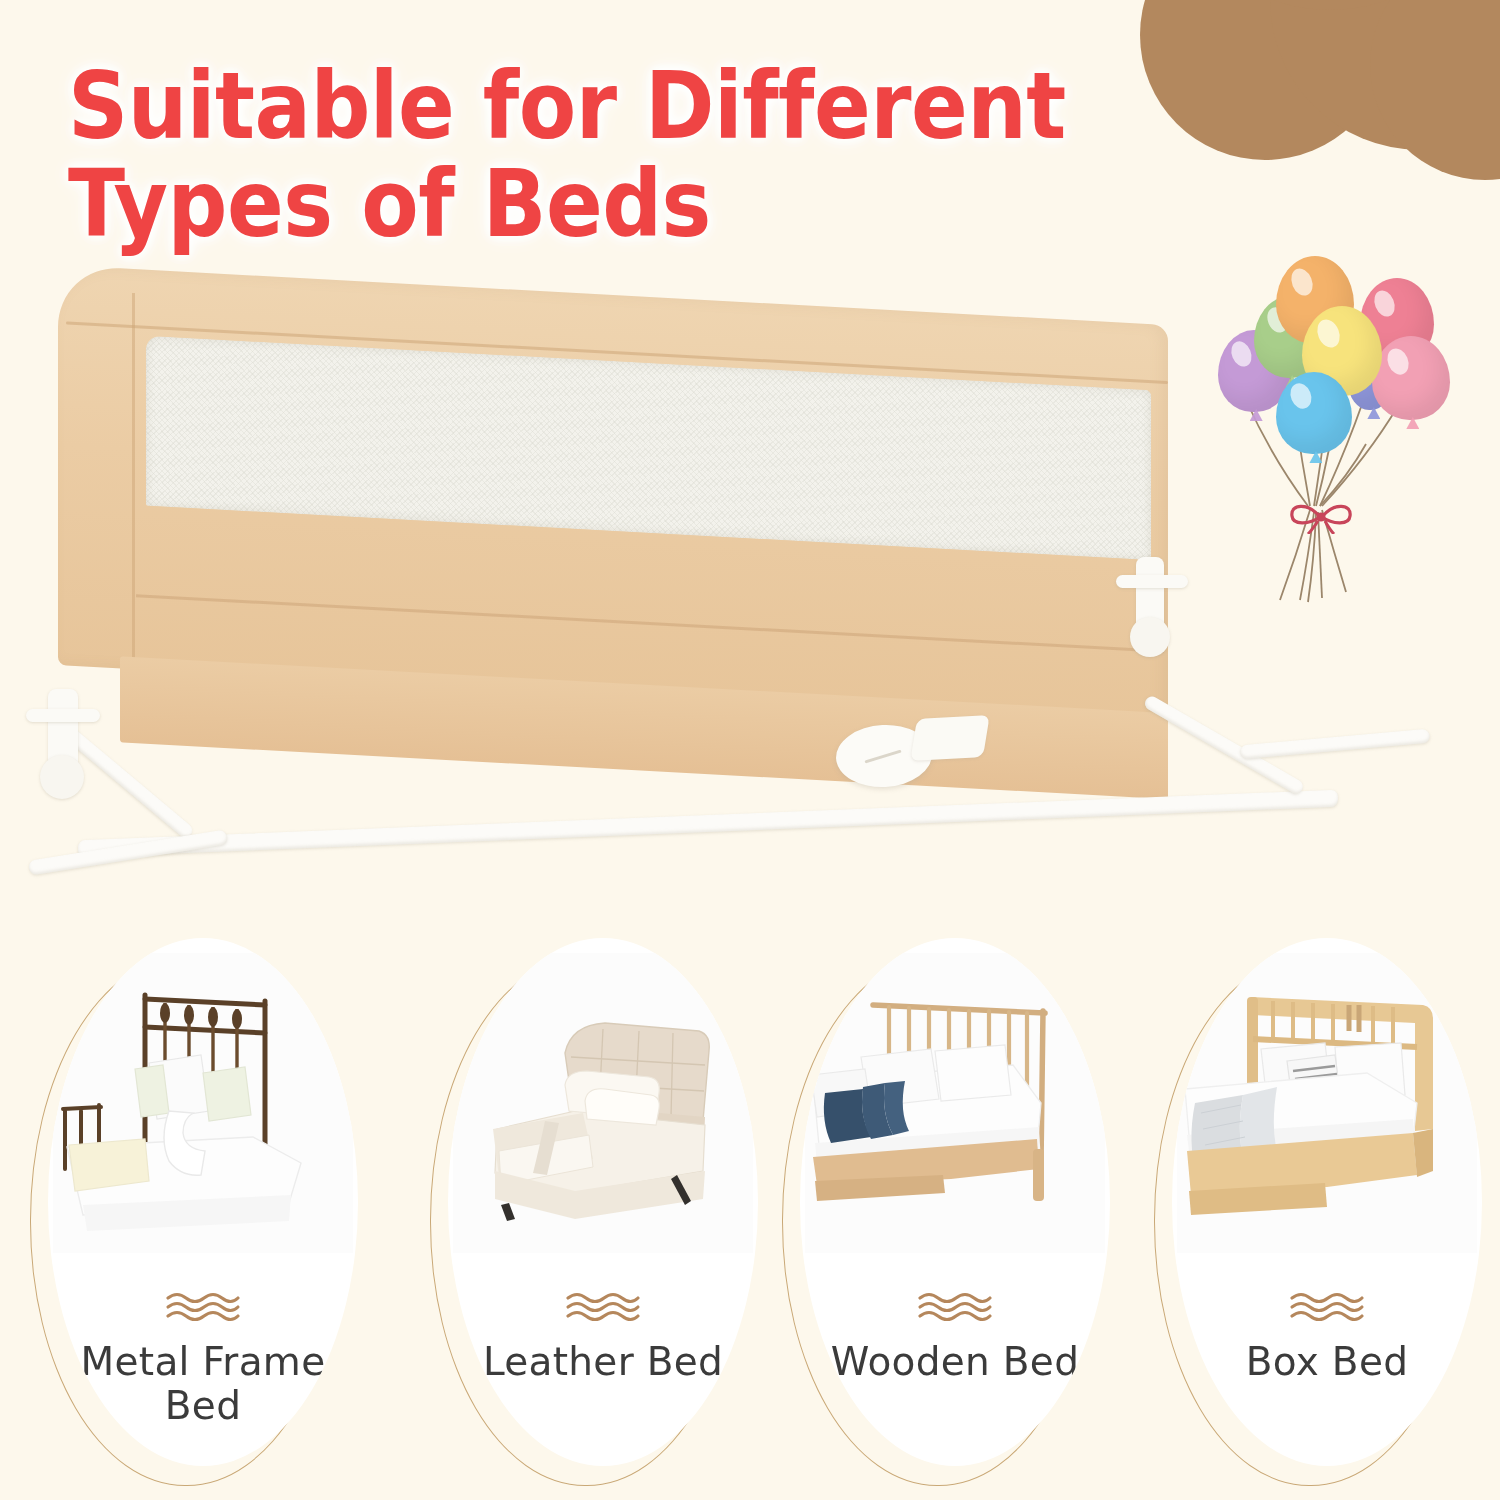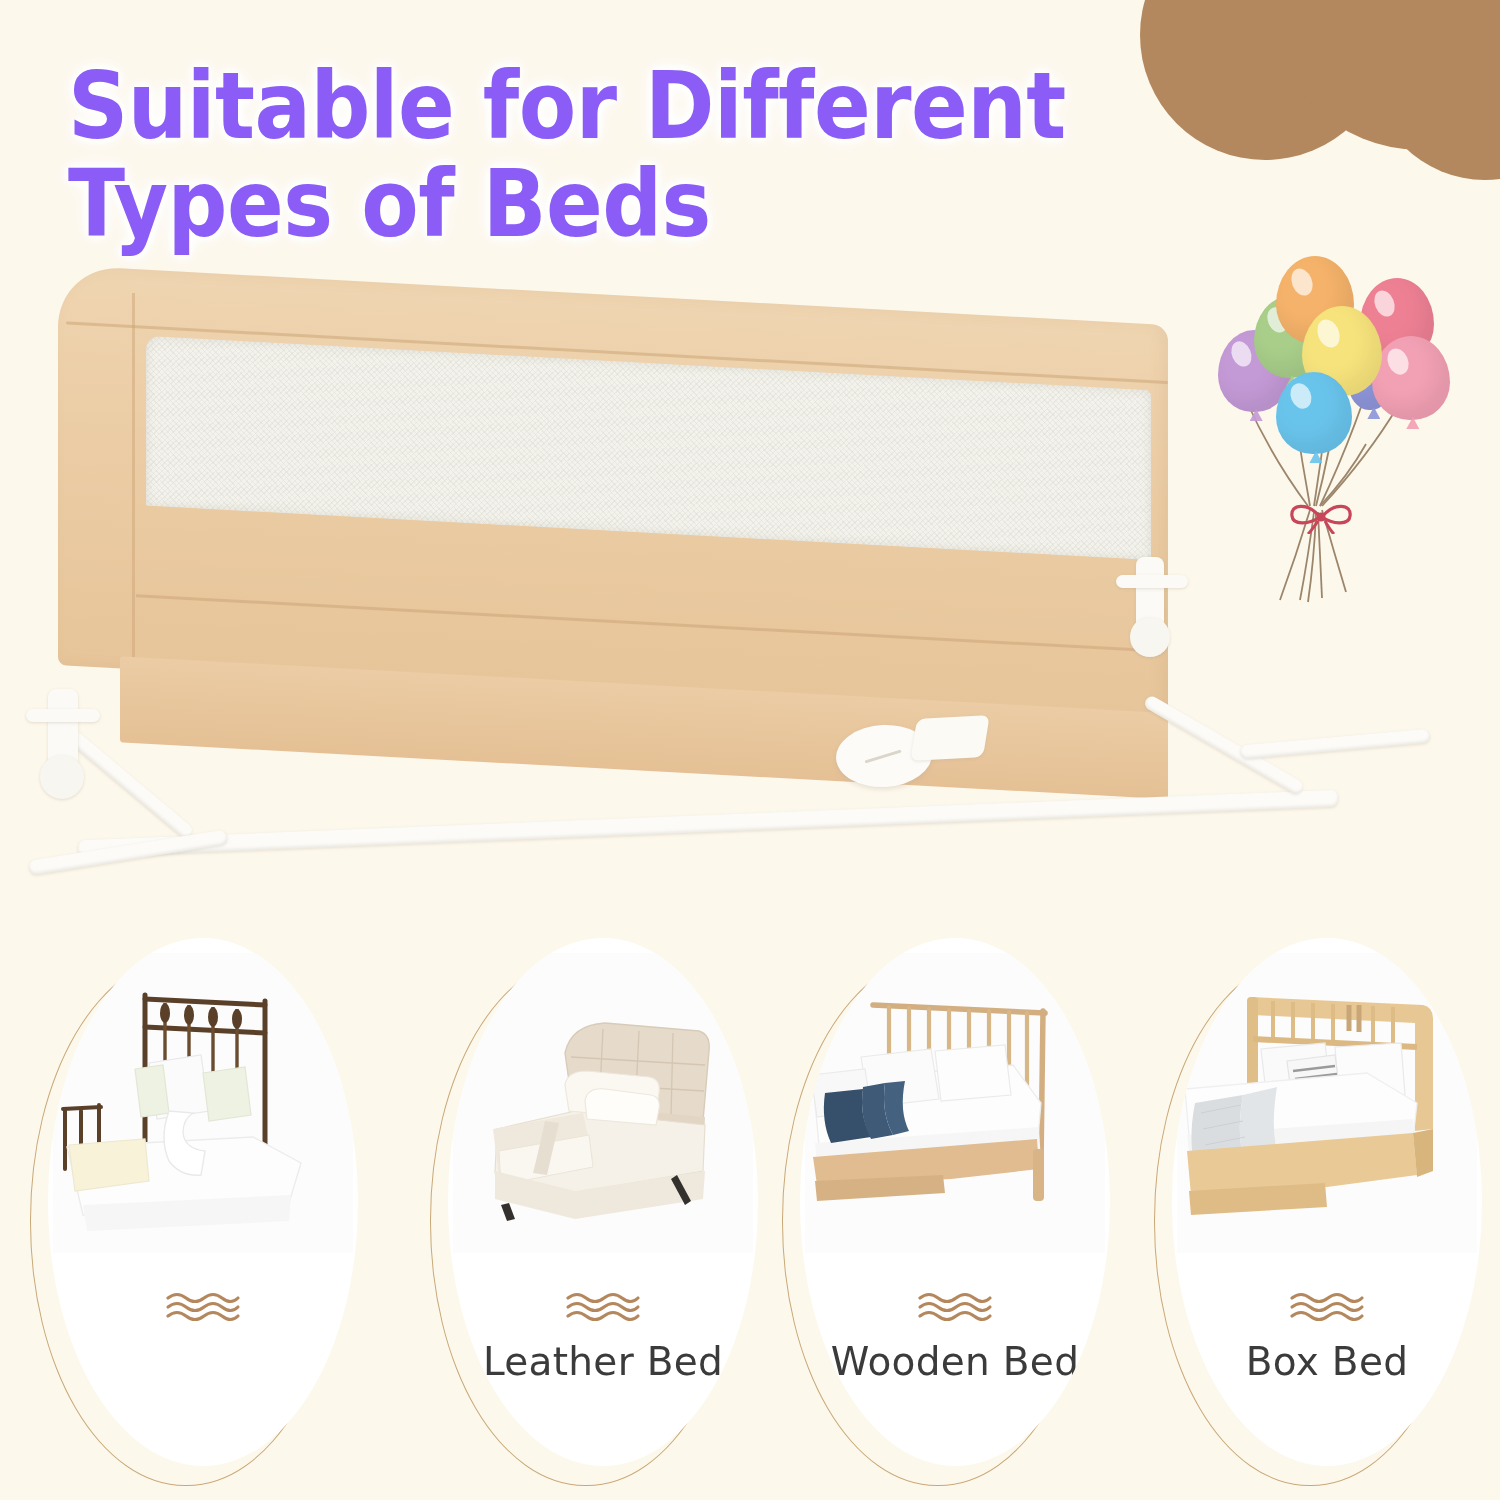--- a/index.html
+++ b/index.html
@@ -17,21 +17,21 @@
   .cloud span{position:absolute;border-radius:50%;background:#B3885E;display:block;}
   .c1{width:250px;height:250px;left:0;top:60px;}
   .c2{width:300px;height:300px;left:130px;top:0px;}
   .c3{width:230px;height:230px;left:230px;top:100px;}
   .c4{width:260px;height:200px;left:60px;top:-40px;}
 
   
   .title{
     position:absolute;left:68px;top:58px;width:1080px;
     font-size:93px;line-height:1.05;font-weight:bold;
-    color:#8b5cf6;letter-spacing:-0.5px;
+    color:#ef4444;letter-spacing:-0.5px;
     font-family:"DejaVu Sans", sans-serif;
     font-stretch:condensed;
     text-shadow:0 0 14px #fff,0 0 14px #fff,0 0 8px #fff,0 0 22px #fff;
     white-space:pre-line;
   }
 
   
   .product{position:absolute;left:18px;top:285px;width:1360px;height:600px;}
 
   .rail{
@@ -259,20 +259,21 @@
             <path d="M16 192 L92 186 L96 228 L22 238 Z" fill="#F7F2D8" stroke="#EDE8CE" stroke-width="1.2"></path>
           </svg>
         </div>
         <svg class="wave" viewBox="0 0 78 34">
           <g fill="none" stroke="#B5875C" stroke-width="3.1" stroke-linecap="round">
             <path d="M4 8 Q13 1 22 8 T40 8 T58 8 T74 8"></path>
             <path d="M4 17 Q13 10 22 17 T40 17 T58 17 T74 17"></path>
             <path d="M4 26 Q13 19 22 26 T40 26 T58 26 T74 26"></path>
           </g>
         </svg>
+        <div class="card-label">Metal Frame Bed</div>
       </div>
     </div>
 
     <div class="card c-pos-1">
       <div class="card-outline"></div>
       <div class="card-fill">
         <div class="card-photo">
           <svg class="bedimg" viewBox="0 0 300 300">
             <rect x="0" y="0" width="300" height="300" fill="#FCFCFC"></rect>
             <path d="M112 100 Q118 72 152 70 L246 78 Q258 82 256 98 L250 168 L120 156 Z" fill="#E6DACB" stroke="#D8CBB8" stroke-width="1.4"></path>

